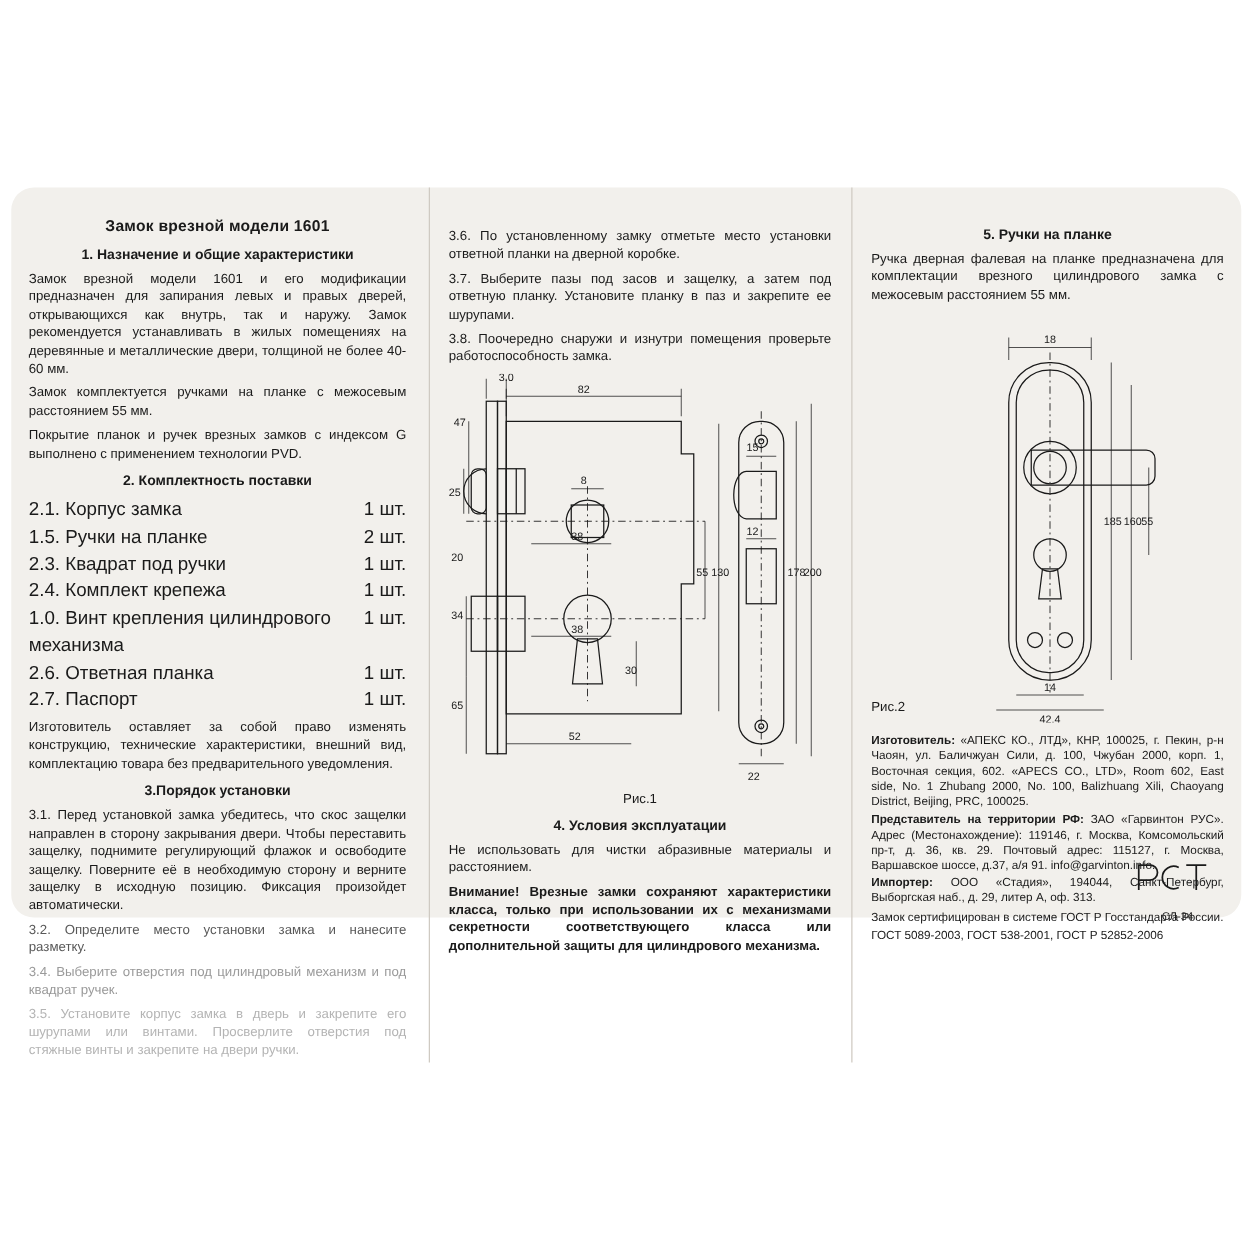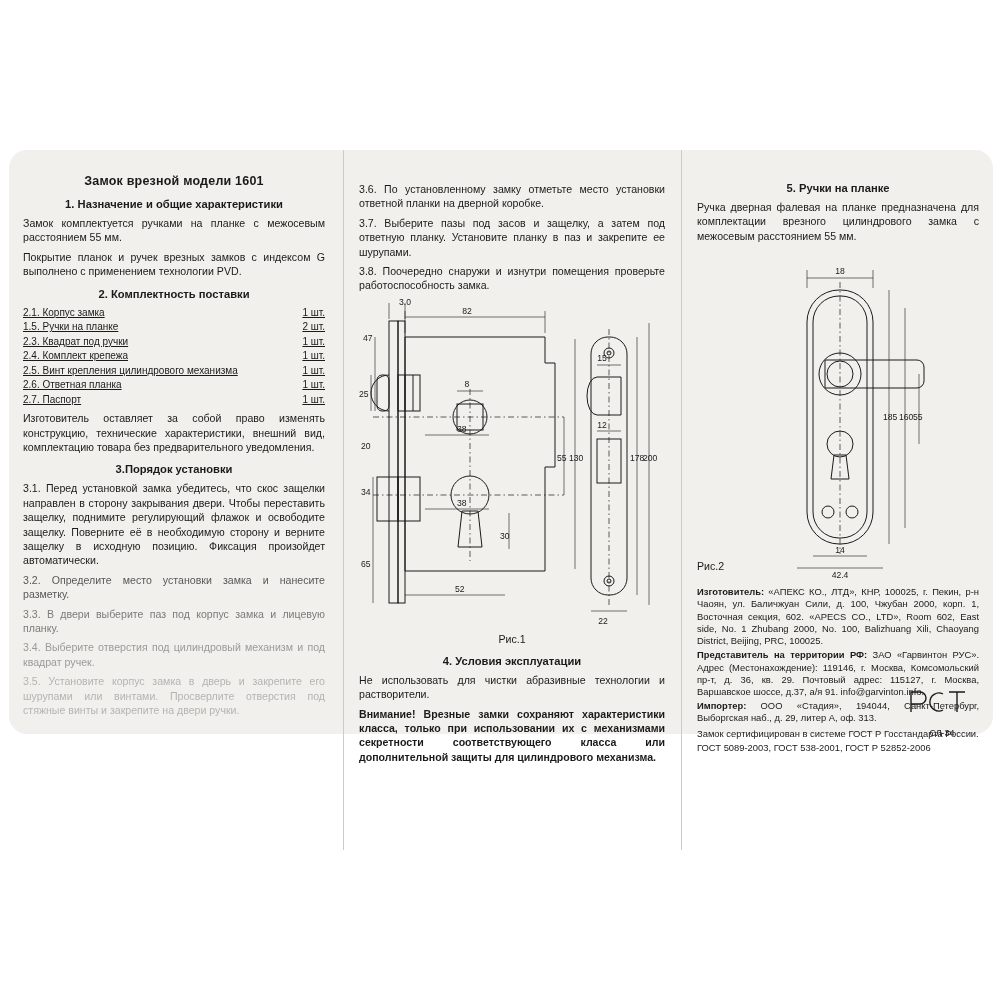--- a/index.html
+++ b/index.html
@@ -8,21 +8,21 @@
   #paper{position:absolute;left:9px;top:150px;width:984px;height:584px;background:#f2f0ec;border-radius:18px;}
   .col{position:absolute;top:0;box-sizing:border-box;}
   #col1{left:0;width:330px;padding:10px 14px 0 14px;}
   #col2{left:336px;width:330px;padding:10px 10px 0 14px;}
   #col3{left:676px;width:308px;padding:10px 14px 0 12px;}
   .vline{position:absolute;top:0;width:1px;height:700px;background:#cfcac2;}
   h1{font-size:12.5px;font-weight:bold;text-align:center;margin:14px 0 10px 0;letter-spacing:.2px;}
   h2{font-size:11.2px;font-weight:bold;text-align:center;margin:9px 0 6px 0;}
   p{font-size:10.6px;line-height:1.36;margin:0 0 5px 0;text-align:justify;}
   .kit{width:100%;border-collapse:collapse;margin:1px 0 4px 0;}
-  .kit td{font-size:10px;line-height:1.45;padding:0;vertical-align:top;text-decoration:underline;}
+  .kit td{font-size:15px;line-height:1.45;padding:0;vertical-align:top;}
   .kit td.qty{text-align:right;white-space:nowrap;width:46px;}
   .fade1{color:#585858;}
   .fade2{color:#7b7b7b;}
   .fade3{color:#9a9a9a;}
   .fade4{color:#b4b4b4;}
   .fig-cap{font-size:10.6px;margin-top:4px;}
   .small{font-size:9.4px;line-height:1.3;text-align:justify;margin:0 0 2px 0;}
   .small b{font-weight:bold;}
   .bold{font-weight:bold;}
   svg{display:block;}
@@ -36,20 +36,21 @@
 
 <div id="sheet">
   <div id="paper">
 
     <div class="vline" style="left:334px;"></div>
     <div class="vline" style="left:672px;"></div>
 
     <div class="col" id="col1">
       <h1>Замок врезной модели 1601</h1>
       <h2>1. Назначение и общие характеристики</h2>
+      <p>Замок врезной модели 1601 и его модификации предназначен для запирания левых и правых дверей, открывающихся как внутрь, так и наружу. Замок рекомендуется устанавливать в жилых помещениях на деревянные и металлические двери, толщиной не более 40-60 мм.</p>
       <p>Замок комплектуется ручками на планке с межосевым расстоянием 55 мм.</p>
       <p>Покрытие планок и ручек врезных замков с индексом G выполнено с применением технологии PVD.</p>
 
       <h2>2. Комплектность поставки</h2>
       <table class="kit">
         <tbody>
             <tr>
           <td>2.1. Корпус замка</td>
           <td class="qty">1 шт.</td>
         </tr>
@@ -59,39 +60,38 @@
         </tr>
         <tr>
           <td>2.3. Квадрат под ручки</td>
           <td class="qty">1 шт.</td>
         </tr>
         <tr>
           <td>2.4. Комплект крепежа</td>
           <td class="qty">1 шт.</td>
         </tr>
         <tr>
-          <td>2.5. Винт крепления цилиндрового механизма</td>
+          <td>1.0. Винт крепления цилиндрового механизма</td>
           <td class="qty">1 шт.</td>
         </tr>
         <tr>
           <td>2.6. Ответная планка</td>
           <td class="qty">1 шт.</td>
         </tr>
         <tr>
           <td>2.7. Паспорт</td>
           <td class="qty">1 шт.</td>
         </tr>
       </tbody>
         </table>
       <p>Изготовитель оставляет за собой право изменять конструкцию, технические характеристики, внешний вид, комплектацию товара без предварительного уведомления.</p>
 
       <h2>3.Порядок установки</h2>
       <p>3.1. Перед установкой замка убедитесь, что скос защелки направлен в сторону закрывания двери. Чтобы переставить защелку, поднимите регулирующий флажок и освободите защелку. Поверните её в необходимую сторону и верните защелку в исходную позицию. Фиксация произойдет автоматически.</p>
       <p class="fade1">3.2. Определите место установки замка и нанесите разметку.</p>
-      <p class="fade2">3.3. В двери выберите паз под корпус замка и лицевую планку.</p>
       <p class="fade3">3.4. Выберите отверстия под цилиндровый механизм и под квадрат ручек.</p>
       <p class="fade4">3.5. Установите корпус замка в дверь и закрепите его шурупами или винтами. Просверлите отверстия под стяжные винты и закрепите на двери ручки.</p>
     </div>
 
     <div class="col" id="col2">
       <p style="margin-top:22px;">3.6. По установленному замку отметьте место установки ответной планки на дверной коробке.</p>
       <p>3.7. Выберите пазы под засов и защелку, а затем под ответную планку. Установите планку в паз и закрепите ее шурупами.</p>
       <p>3.8. Поочередно снаружи и изнутри помещения проверьте работоспособность замка.</p>
 
       <div class="c2-fig">
@@ -184,21 +184,21 @@
             <text x="243" y="129" text-anchor="middle">12</text>
             <text x="271" y="162">178</text>
             <text x="284" y="162">200</text>
             <text x="244" y="325" text-anchor="middle">22</text>
           </g>
         </svg>
         <div class="fig-cap">Рис.1</div>
       </div>
 
       <h2 style="margin-top:10px;">4. Условия эксплуатации</h2>
-      <p>Не использовать для чистки абразивные технологии и растворители.</p>
+      <p>Не использовать для чистки абразивные материалы и расстоянием.</p>
       <p class="bold">Внимание! Врезные замки сохраняют характеристики класса, только при использовании их с механизмами секретности соответствующего класса или дополнительной защиты для цилиндрового механизма.</p>
     </div>
 
     <div class="col" id="col3">
       <h2 style="margin-top:22px;">5. Ручки на планке</h2>
       <p>Ручка дверная фалевая на планке предназначена для комплектации врезного цилиндрового замка с межосевым расстоянием 55 мм.</p>
 
       <div class="c3-fig">
         <svg width="282" height="330" viewBox="0 0 282 330">
           <g fill="none" stroke="#1a1a1a" stroke-width="1">

